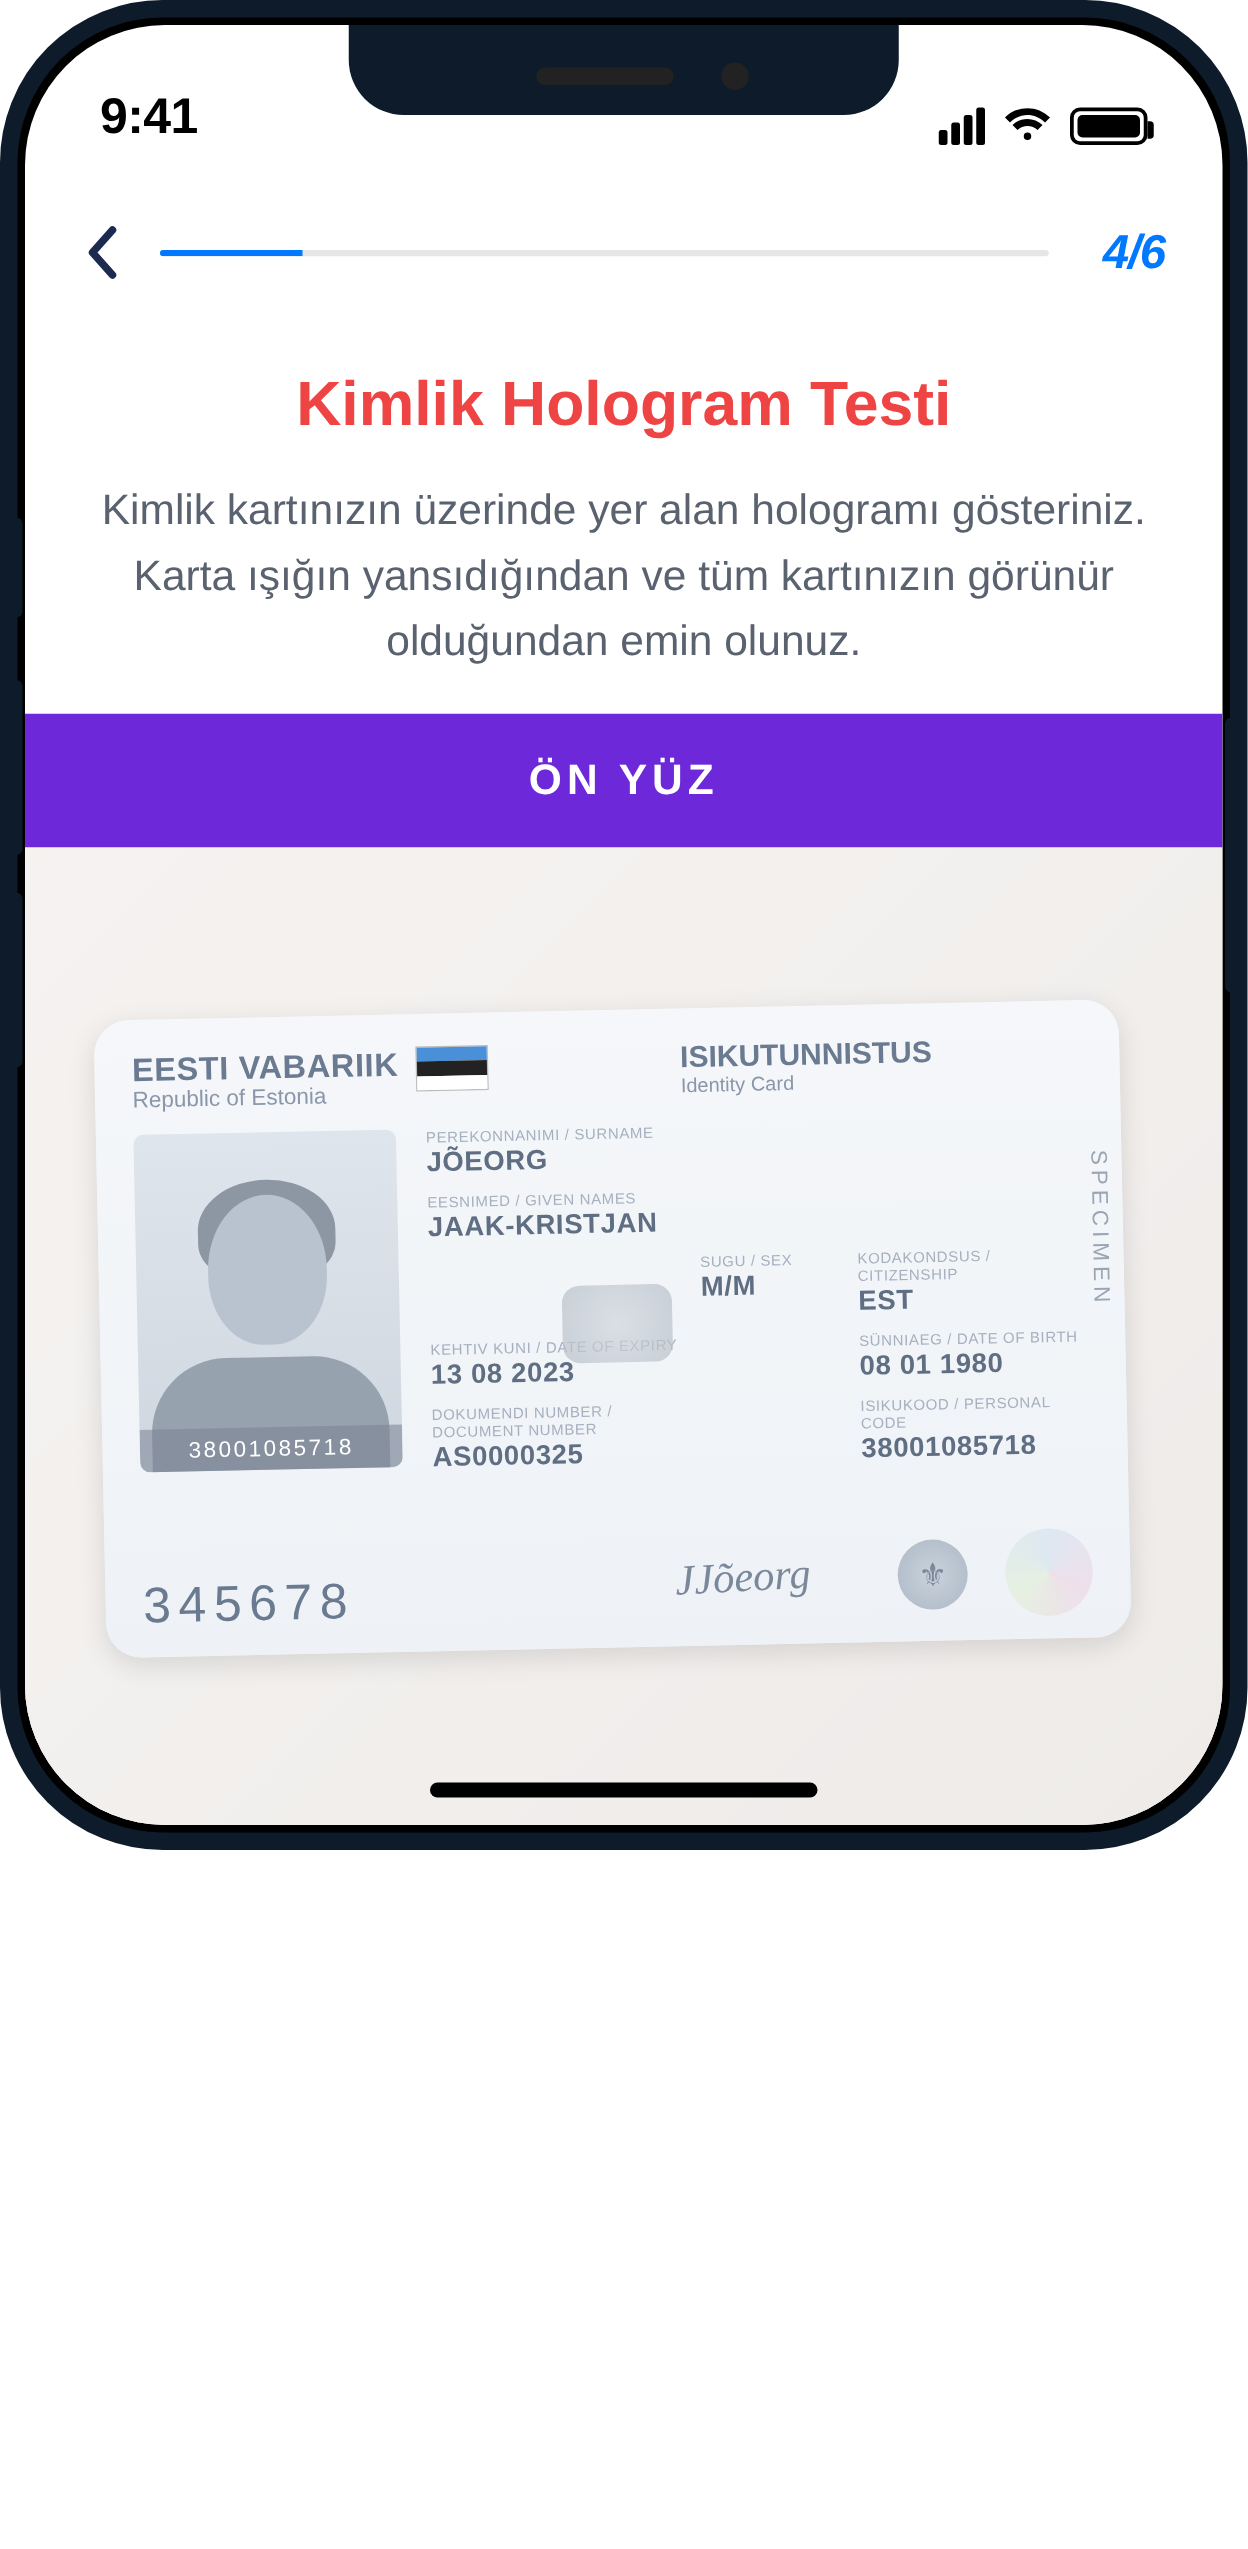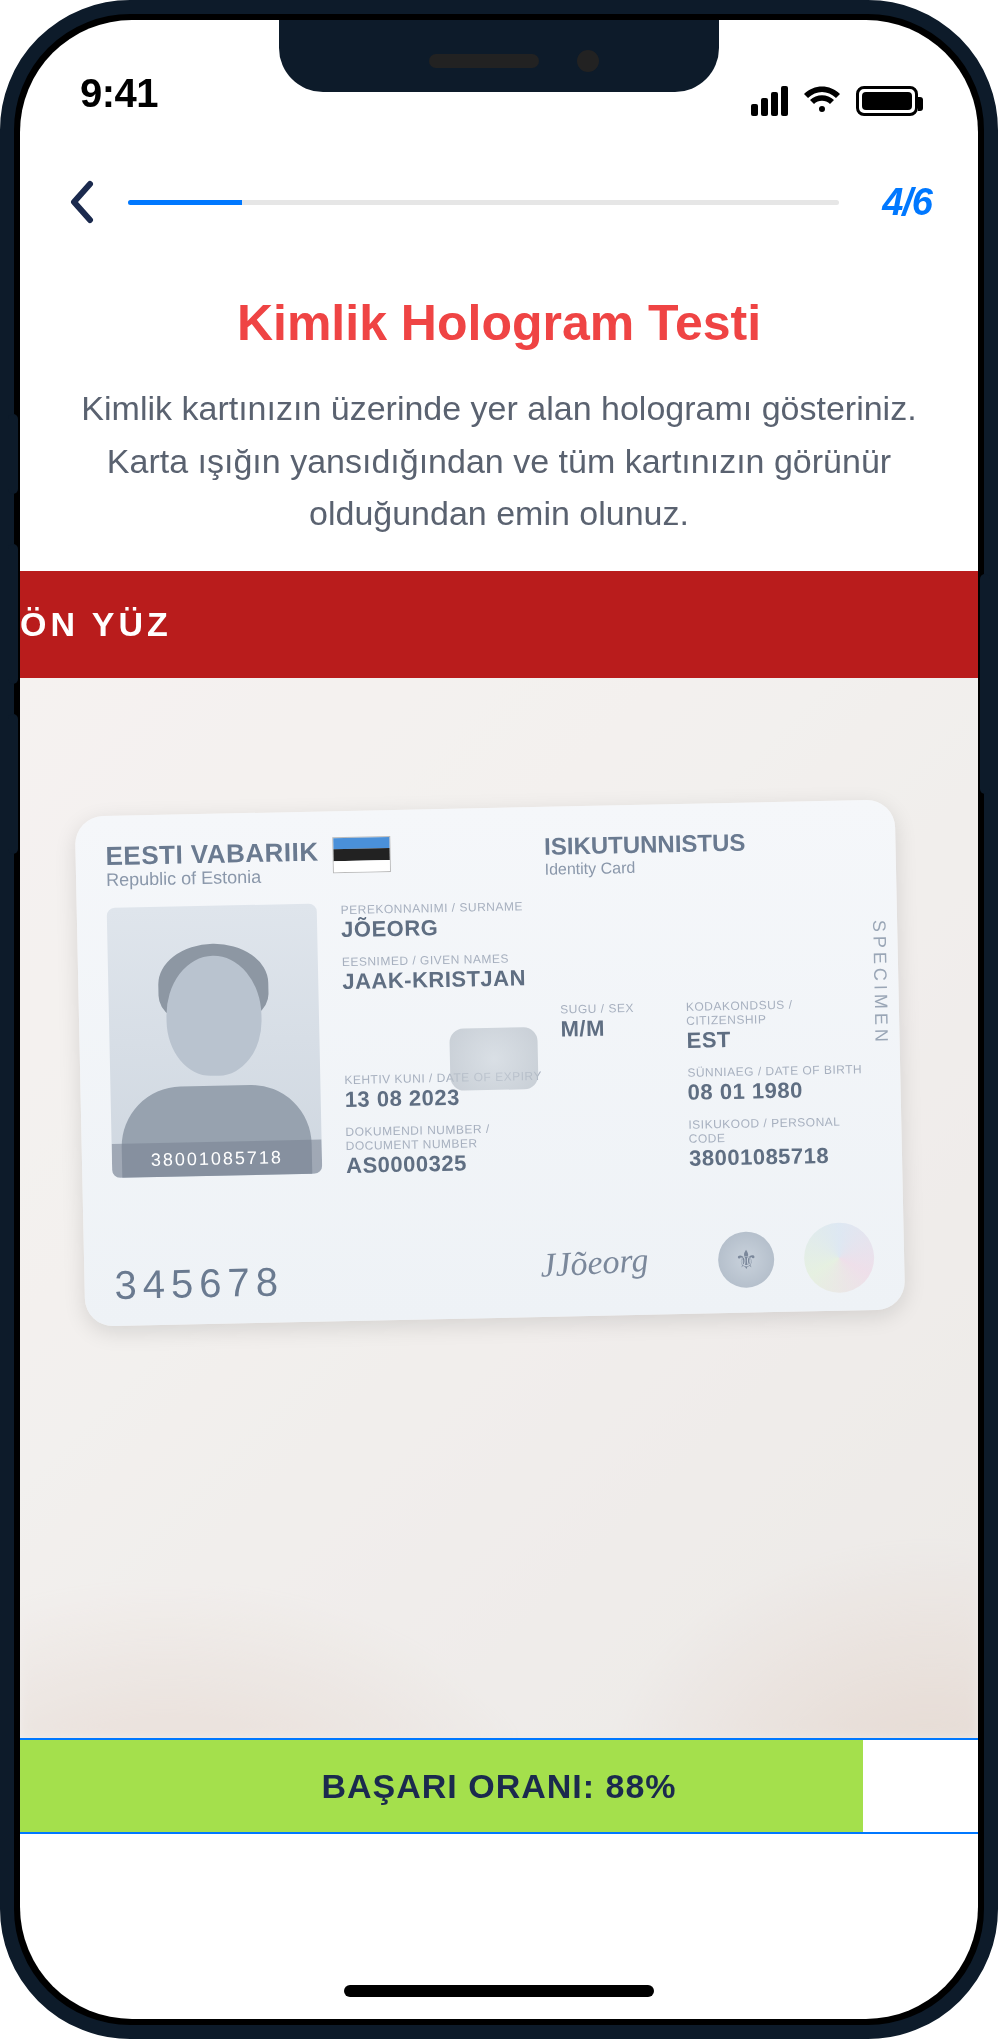--- a/index.html
+++ b/index.html
@@ -1,18 +1,18 @@
 <!DOCTYPE html>
 <html><head>
 <meta charset="utf-8">
 <style>
   * { box-sizing: border-box; margin: 0; padding: 0; }
   html, body { width: 998px; height: 2039px; background: #ffffff; font-family: -apple-system, Helvetica, Arial, sans-serif; }
   .device-frame {
-    position: absolute; left: 0; top: 0; width: 998px; height: 2039px;
+    position: absolute; left: 0; top: 0; width: 998px; height: 1480px;
     border: 14px solid #0d1b2a; border-radius: 130px; background: #000;
   }
   .device-inner {
     position: absolute; inset: 6px; border-radius: 112px; background: #fff; overflow: hidden;
   }
   
   .notch {
     position: absolute; top: 0; left: 50%; transform: translateX(-50%);
     width: 440px; height: 72px; background: #0d1b2a; border-radius: 0 0 44px 44px; z-index: 50;
   }
@@ -54,21 +54,21 @@
   .back-chevron svg { width:32px; height:44px; display:block; }
   .progress-track { flex:1; height:5px; background:#e6e6e6; border-radius:3px; position:relative; overflow:hidden;}
   .progress-fill { position:absolute; left:0; top:0; height:100%; background:#0078ff; }
   .step-counter { font-size:38px; font-weight:800; color:#0078ff; font-style:italic; letter-spacing:-1px;margin-left:13px;}
 
   
   .title { text-align:center; font-size:50px; font-weight:800; color:#ef4444; padding: 40px 20px 30px; }
   .description { text-align:center; font-size:34px; line-height:1.55; color:#5a6270; padding: 0 60px 31px; }
 
   
-  .banner { background:#b91c1c; color:#fff; text-align:left; font-size:34px; font-weight:600; letter-spacing:4px; padding:34px 0; }
+  .banner { background:#6d28d9; color:#fff; text-align:center; font-size:34px; font-weight:600; letter-spacing:4px; padding:34px 0; }
 
   
   .preview { position:relative; height:1060px; background:linear-gradient(135deg,#e9e2de 0%, #e3ddd9 40%, #d6cfca 100%); overflow:hidden;}
   .hand-bg {
     position:absolute; inset:0;
     background:
       radial-gradient(ellipse 600px 400px at 15% 110%, rgba(196,164,145,0.85), transparent 65%),
       radial-gradient(ellipse 500px 380px at 95% 105%, rgba(196,164,145,0.85), transparent 65%),
       radial-gradient(ellipse 300px 260px at 50% 40%, rgba(200,180,168,0.35), transparent 70%);
     filter:blur(6px);

